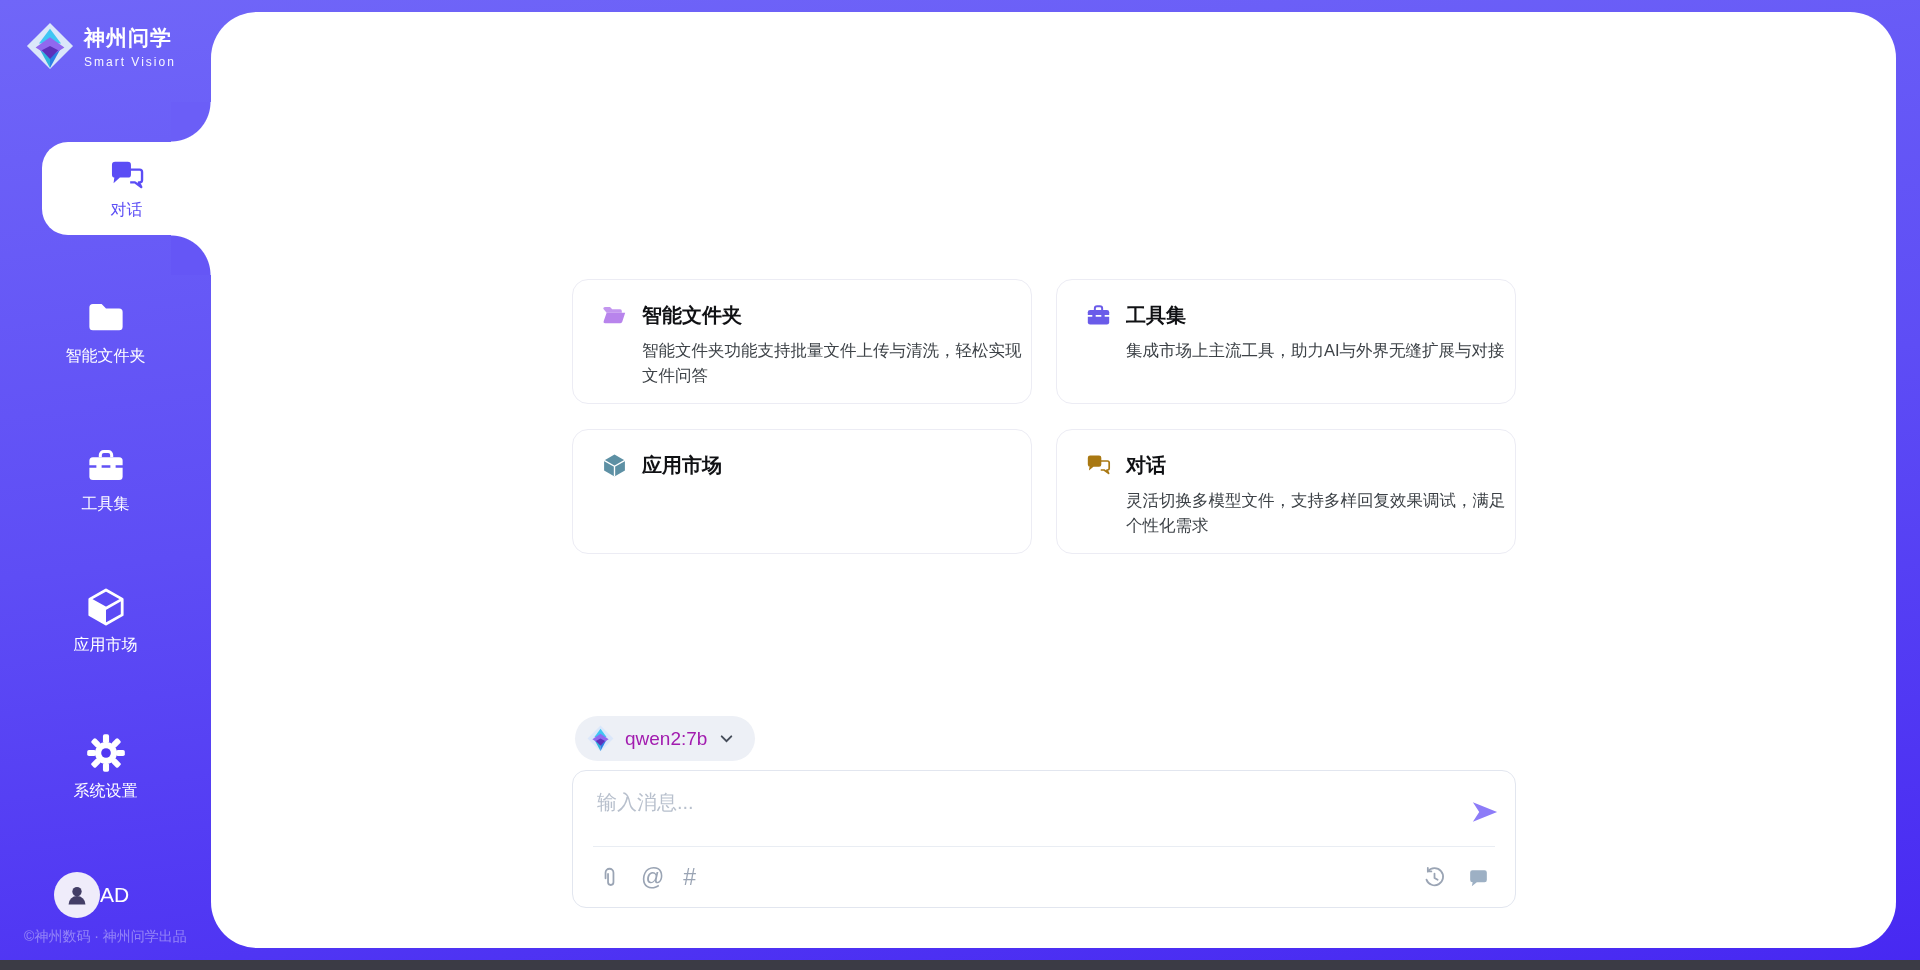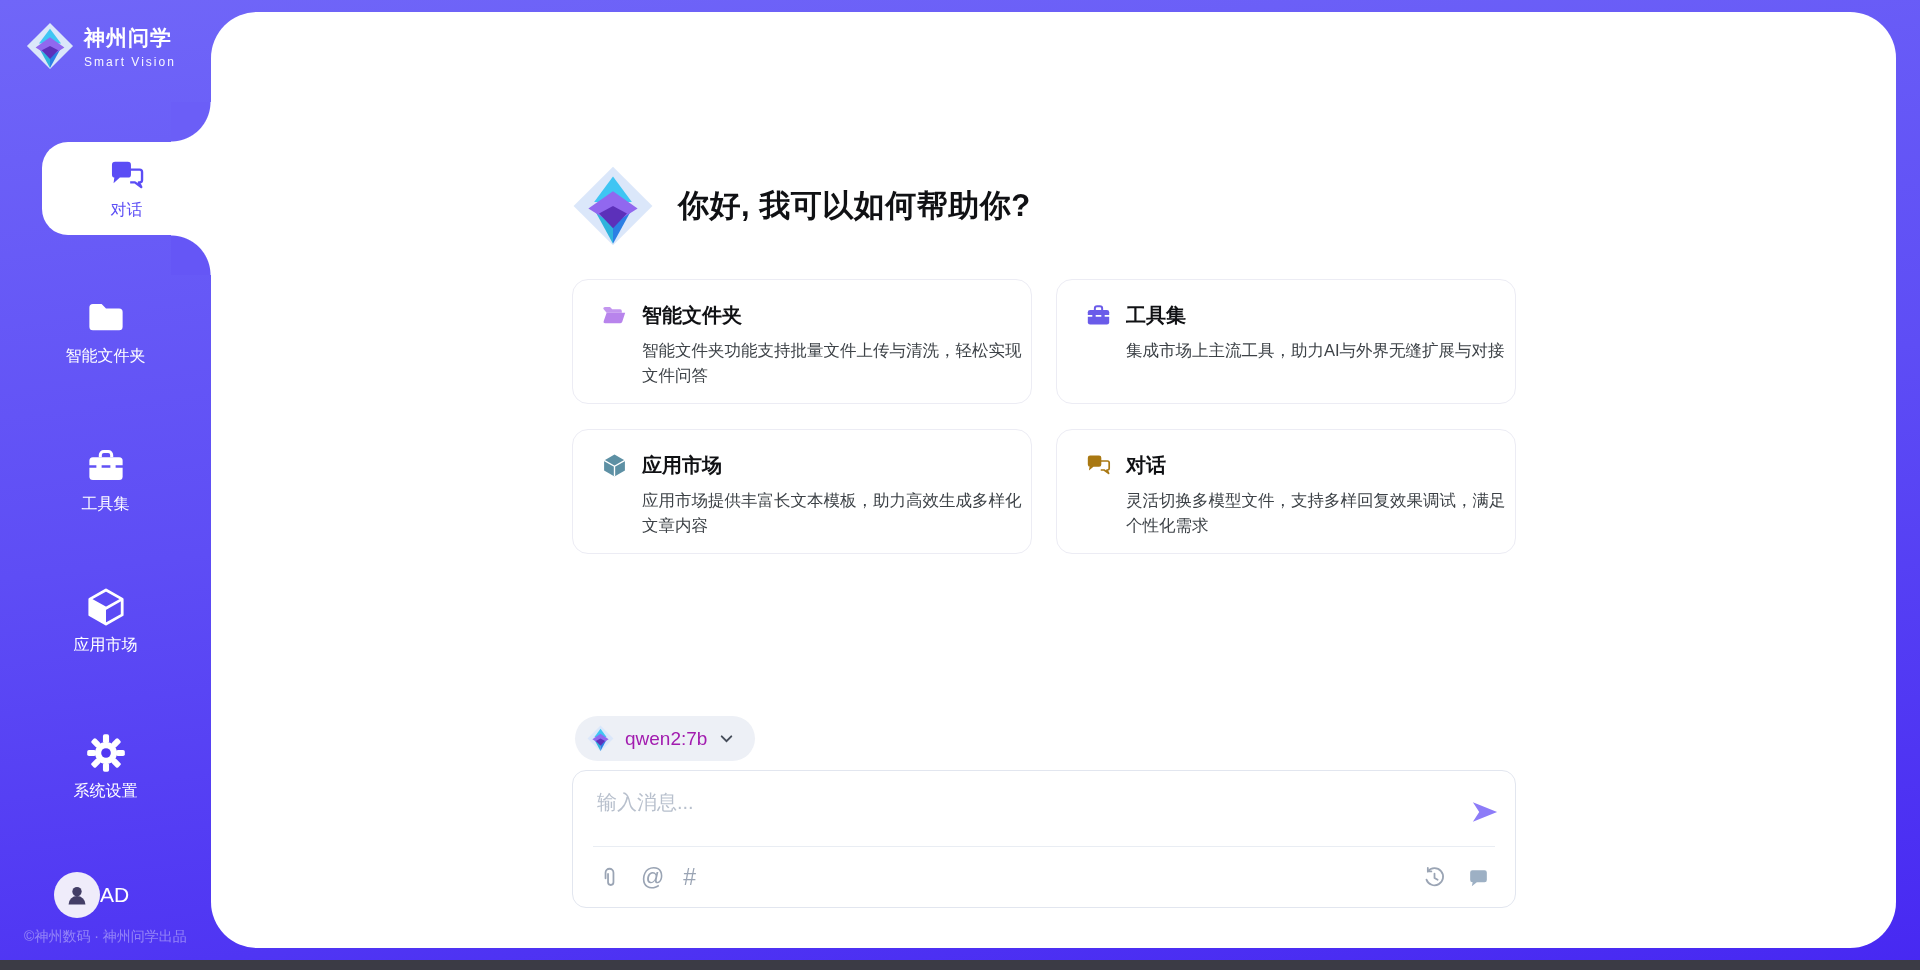--- a/index.html
+++ b/index.html
@@ -167,31 +167,20 @@
         </svg>
       </div>
       <span class="user-name">AD</span>
     </div>
 
     <div class="copyright">©神州数码 · 神州问学出品</div>
   </aside>
 
   <main class="panel">
 
-    <div class="greeting">
-      <svg viewBox="0 0 100 100">
-        <polygon points="50,2 98,50 50,98 2,50" fill="#dbe7fa"></polygon>
-        <polygon points="50,14 73,45 27,45" fill="#3fc5f3"></polygon>
-        <polygon points="26,52 50,96 50,68" fill="#2fb3dc"></polygon>
-        <polygon points="74,52 50,96 50,68" fill="#2c7fe4"></polygon>
-        <polygon points="50,32 80,53 50,72 20,53" fill="#9168ef"></polygon>
-        <polygon points="50,50 67,59 50,77 33,59" fill="#5c30ba"></polygon>
-      </svg>
-      <div class="greeting-title">你好, 我可以如何帮助你?</div>
-    </div>
 
     <div class="cards">
 
       <div class="card">
         <div class="card-head">
           <svg viewBox="0 0 48 48" style="color: rgb(184, 132, 236);">
             <path d="M4 12 a3 3 0 0 1 3 -3 h9 l4 4 h14 a3 3 0 0 1 3 3 v3 H10 z" fill="currentColor" opacity=".85"></path>
             <path d="M10 19 h33 l-5.2 16.2 a3.5 3.5 0 0 1 -3.3 2.4 H7.2 a2.6 2.6 0 0 1 -2.5 -3.4 z" fill="currentColor"></path>
           </svg>
           <span class="card-title">智能文件夹</span>
@@ -214,21 +203,20 @@
       </div>
 
       <div class="card">
         <div class="card-head">
           <svg viewBox="0 0 48 48" style="color: rgb(93, 144, 164);">
             <path d="M24 4.5 42.5 15 v18 L24 43.5 5.5 33 V15 z" fill="currentColor"></path>
             <path d="M5.5 15 24 25.5 42.5 15 M24 25.5 V43.5" stroke="#fff" stroke-width="2.4" fill="none"></path>
           </svg>
           <span class="card-title">应用市场</span>
         </div>
-        <p class="card-desc">应用市场提供丰富长文本模板，助力高效生成多样化文章内容</p>
       </div>
 
       <div class="card">
         <div class="card-head">
           <svg viewBox="0 0 48 48" style="color: rgb(169, 120, 18);">
             <path d="M28 16 h12 a3 3 0 0 1 3 3 v10 a3 3 0 0 1 -3 3 h-1 l3 6 -8 -6 h-6" fill="none" stroke="currentColor" stroke-width="3" stroke-linejoin="round"></path>
             <path d="M5 10 a4 4 0 0 1 4 -4 h16 a4 4 0 0 1 4 4 v12 a4 4 0 0 1 -4 4 H15 l-8 7 1 -7 H9 a4 4 0 0 1 -4 -4 z" fill="currentColor"></path>
           </svg>
           <span class="card-title">对话</span>
         </div>

